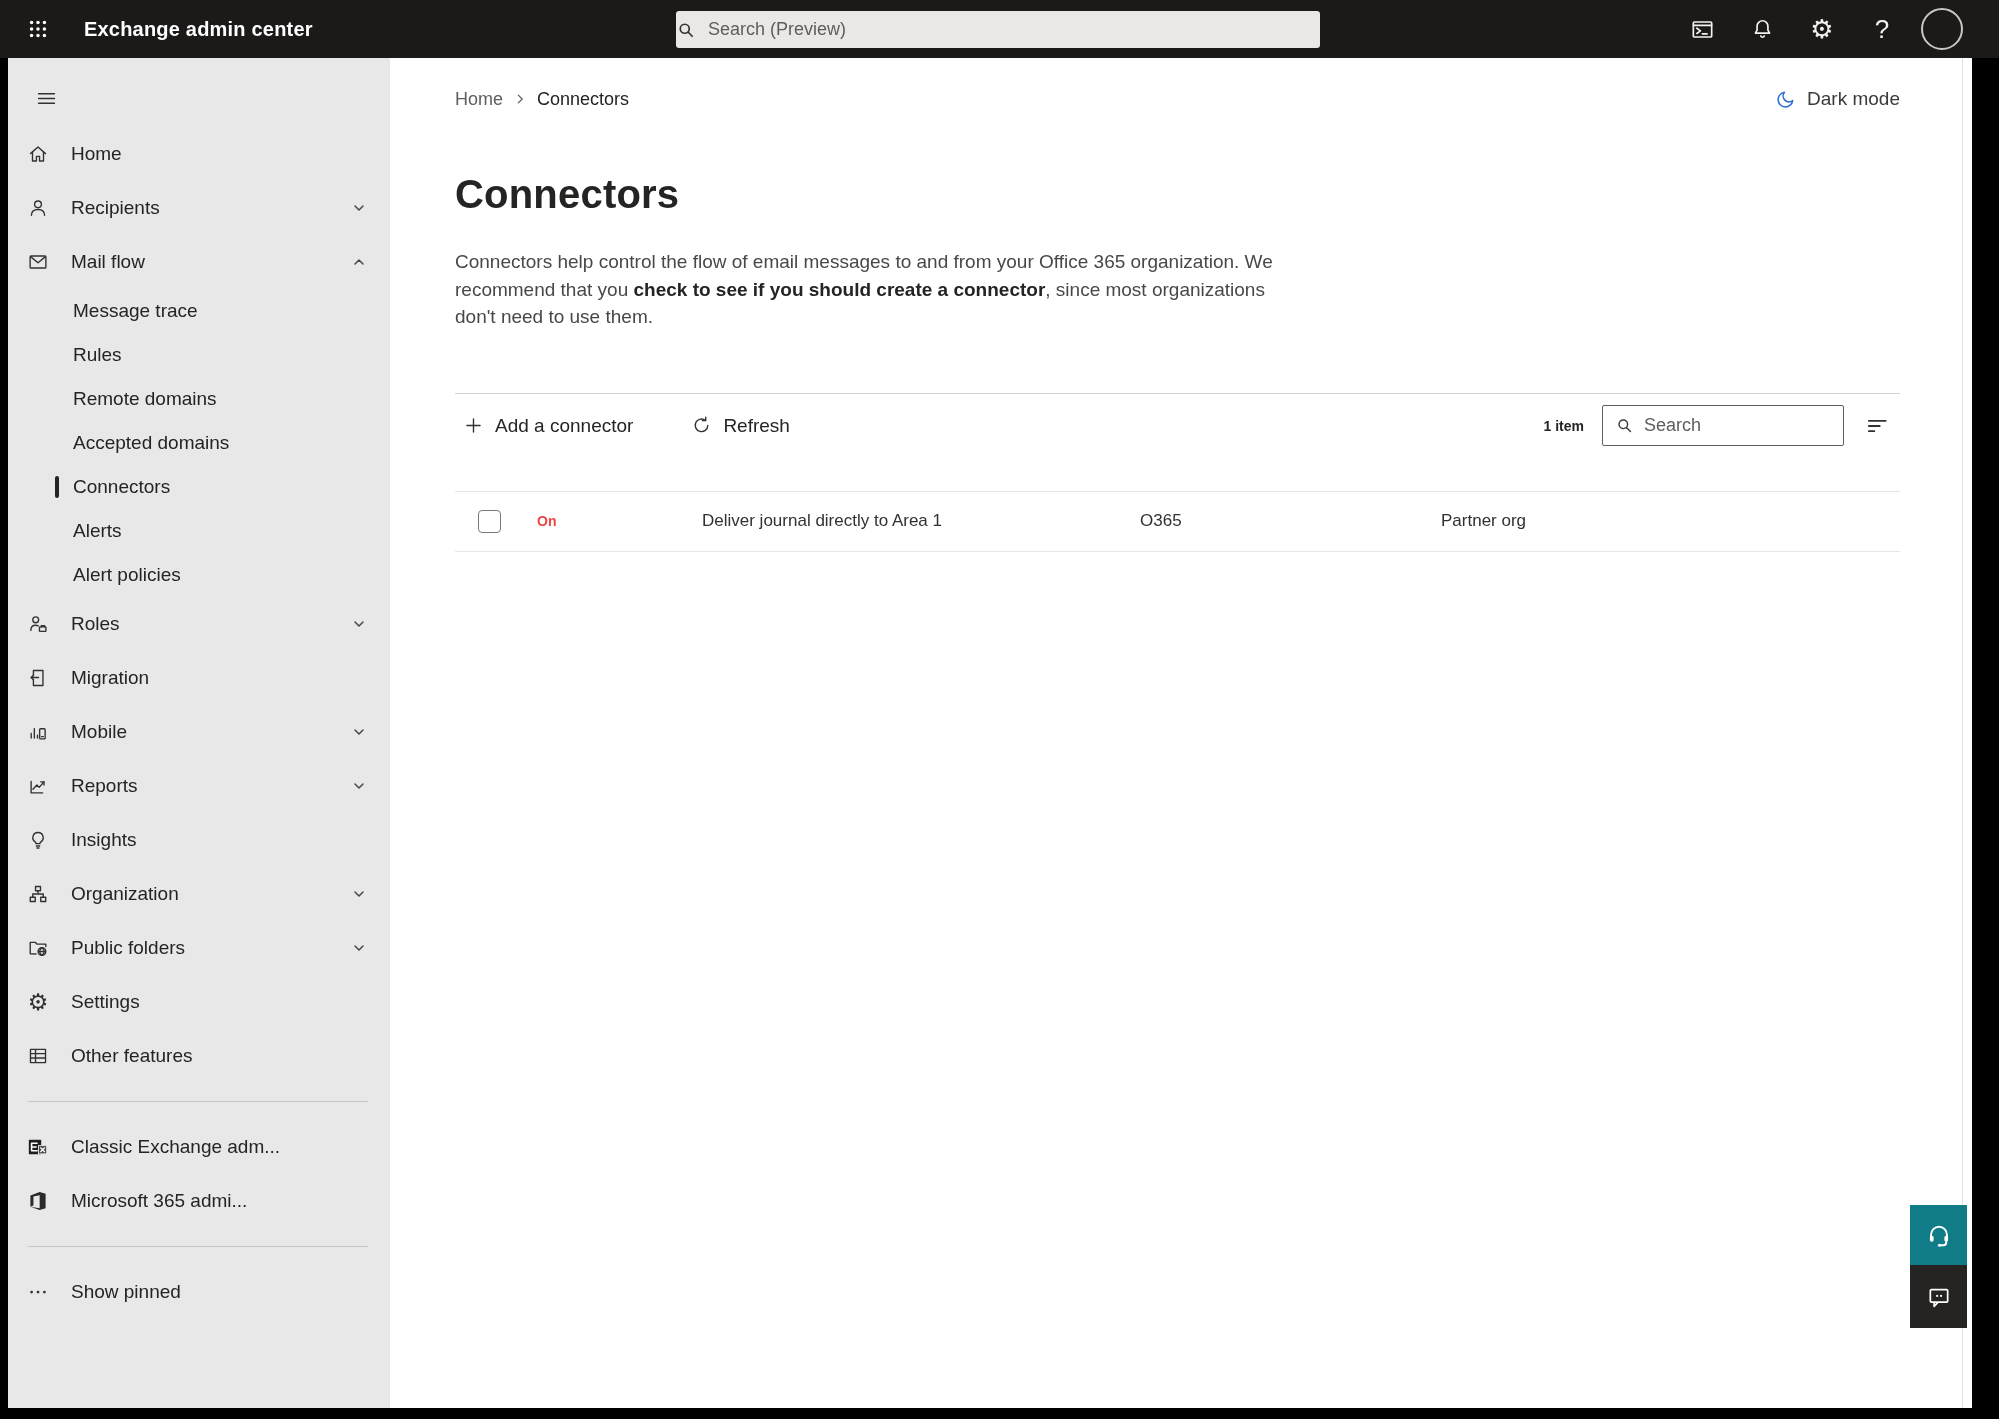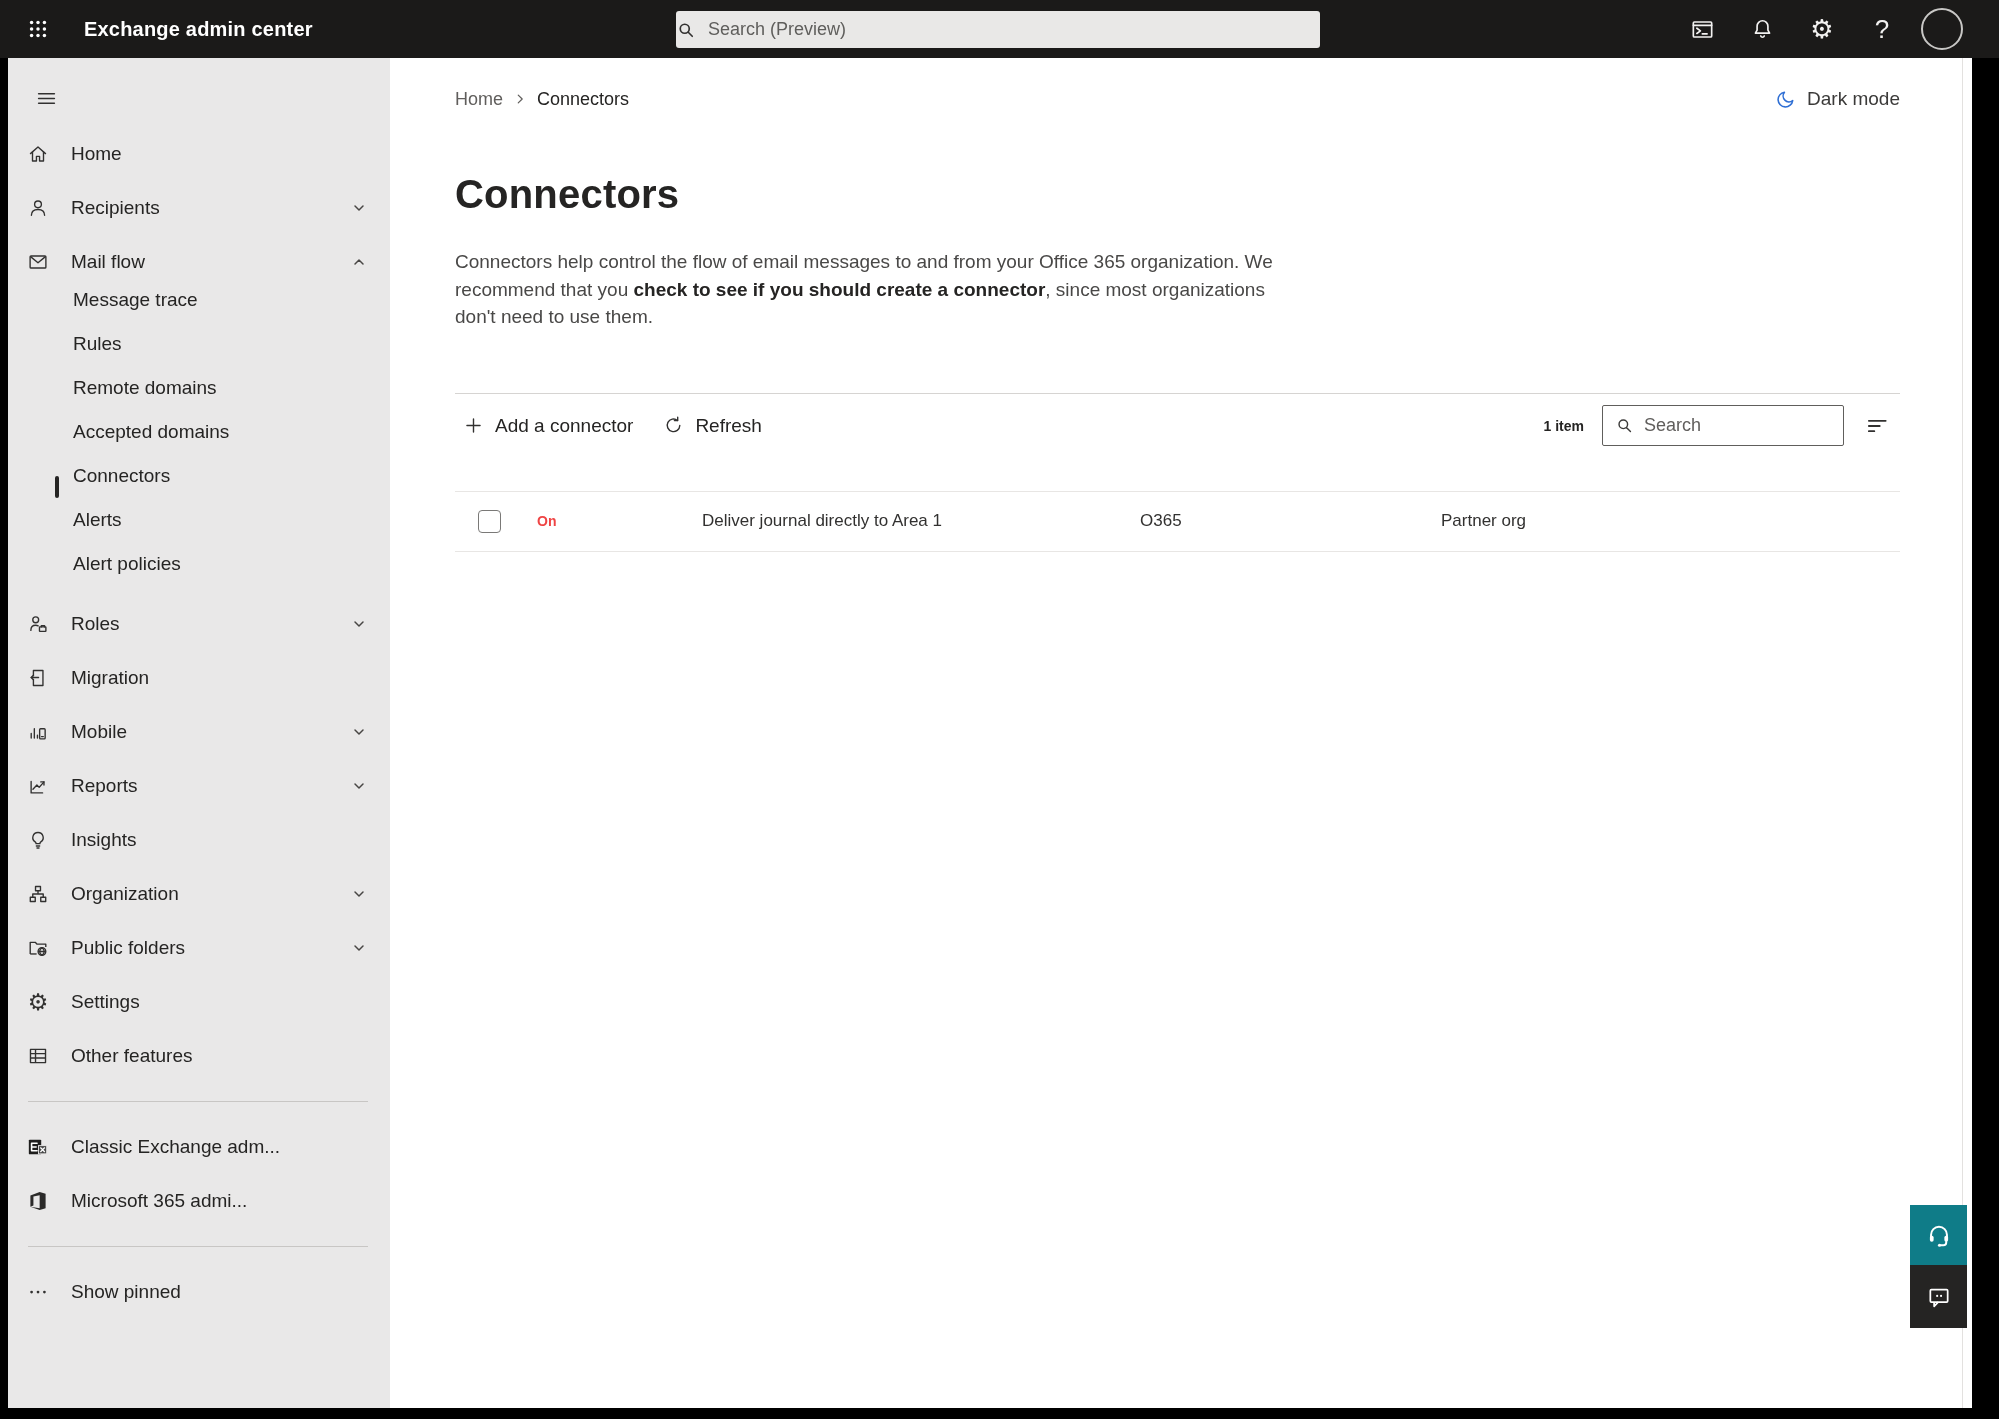--- a/index.html
+++ b/index.html
@@ -21,21 +21,21 @@
   .avatar-ring { width:42px; height:42px; border-radius:50%; border:2px solid #c8c7c5; }
 
   
   .window { position:absolute; top:58px; left:8px; width:1964px; height:1350px; background:#fff; display:flex; }
 
   
   .sidebar { width:382px; background:#e9e8e8; flex:0 0 auto; display:flex; flex-direction:column; overflow:hidden; }
   .hamburger-btn { margin:20px 0 9px 18px; width:40px; height:40px; display:flex; align-items:center; justify-content:center; background:transparent; border:none; cursor:pointer; }
   .nav-item { position:relative; height:54px; display:flex; align-items:center; padding-left:19px; color:#252423; font-size:19px; cursor:pointer; }
   .nav-item .nav-icon { width:22px; height:22px; display:flex; align-items:center; justify-content:center; margin-right:22px; color:#323130; }
-  .nav-sub { position:relative; height:44px; display:flex; padding-left:65px; color:#252423; font-size:19px; cursor:pointer; }
+  .nav-sub { position:relative; height:44px; display:flex; align-items:center; padding-left:65px; color:#252423; font-size:19px; cursor:pointer; }
   .nav-sub.selected::before { content:""; position:absolute; left:47px; top:11px; width:4px; height:22px; background:#252423; border-radius:2px; }
   .nav-chevron { margin-left:auto; margin-right:23px; color:#484644; display:flex; }
   .nav-divider { height:1px; background:#c8c6c4; margin:18px 22px 18px 20px; }
   .gear-glyph { font-size:23px; line-height:1; color:#323130; }
 
   
   .main { position:relative; flex:1; background:#fff; padding:0 72px 0 65px; }
   .scroll-line { position:absolute; top:0; bottom:0; right:9px; width:1px; background:#e3e1df; }
 
   .crumb-row { margin-top:28px; height:26px; display:flex; align-items:center; }
@@ -44,21 +44,21 @@
   .crumb-sep { color:#605e5c; display:flex; }
   .crumb-current { color:#252423; }
   .dark-mode-btn { margin-left:auto; display:flex; align-items:center; gap:10px; background:transparent; border:none; font-size:19px; color:#3b3a39; font-family:inherit; cursor:pointer; }
 
   .page-title { margin-top:58px; font-size:40px; line-height:48px; font-weight:700; color:#252423; letter-spacing:.2px; }
   .page-desc { margin-top:30px; width:840px; font-size:19px; line-height:27.5px; color:#494847; }
   .page-desc .em { color:#252423; font-weight:600; }
 
   .section-divider { margin-top:62px; height:1px; background:#d6d4d2; }
 
-  .toolbar { height:64px; display:flex; align-items:center; }
+  .toolbar { height:64px; display:flex; align-items:center;gap:28px; }
   .tb-btn { display:flex; align-items:center; gap:11px; background:transparent; border:none; font-family:inherit; font-size:19px; color:#252423; cursor:pointer; padding:6px 8px; }
   .tb-btn + .tb-btn { margin-left:14px; }
   .tb-right { margin-left:auto; display:flex; align-items:center; }
   .item-count { font-weight:700; font-size:14px; color:#252423; margin-right:18px; }
   .list-search { width:242px; height:41px; border:1px solid #605e5c; border-radius:2px; display:flex; align-items:center; padding-left:12px; gap:10px; background:#fff; }
   .list-search input { flex:1; min-width:0; border:none; outline:none; background:transparent; font-size:18px; color:#252423; font-family:inherit; }
   .list-search input::placeholder { color:#605e5c; opacity:1; }
   .filter-btn { margin-left:18px; margin-right:8px; width:30px; height:30px; display:flex; align-items:center; justify-content:center; background:transparent; border:none; color:#323130; cursor:pointer; }
 
   .grid-table { margin-top:33px; }

